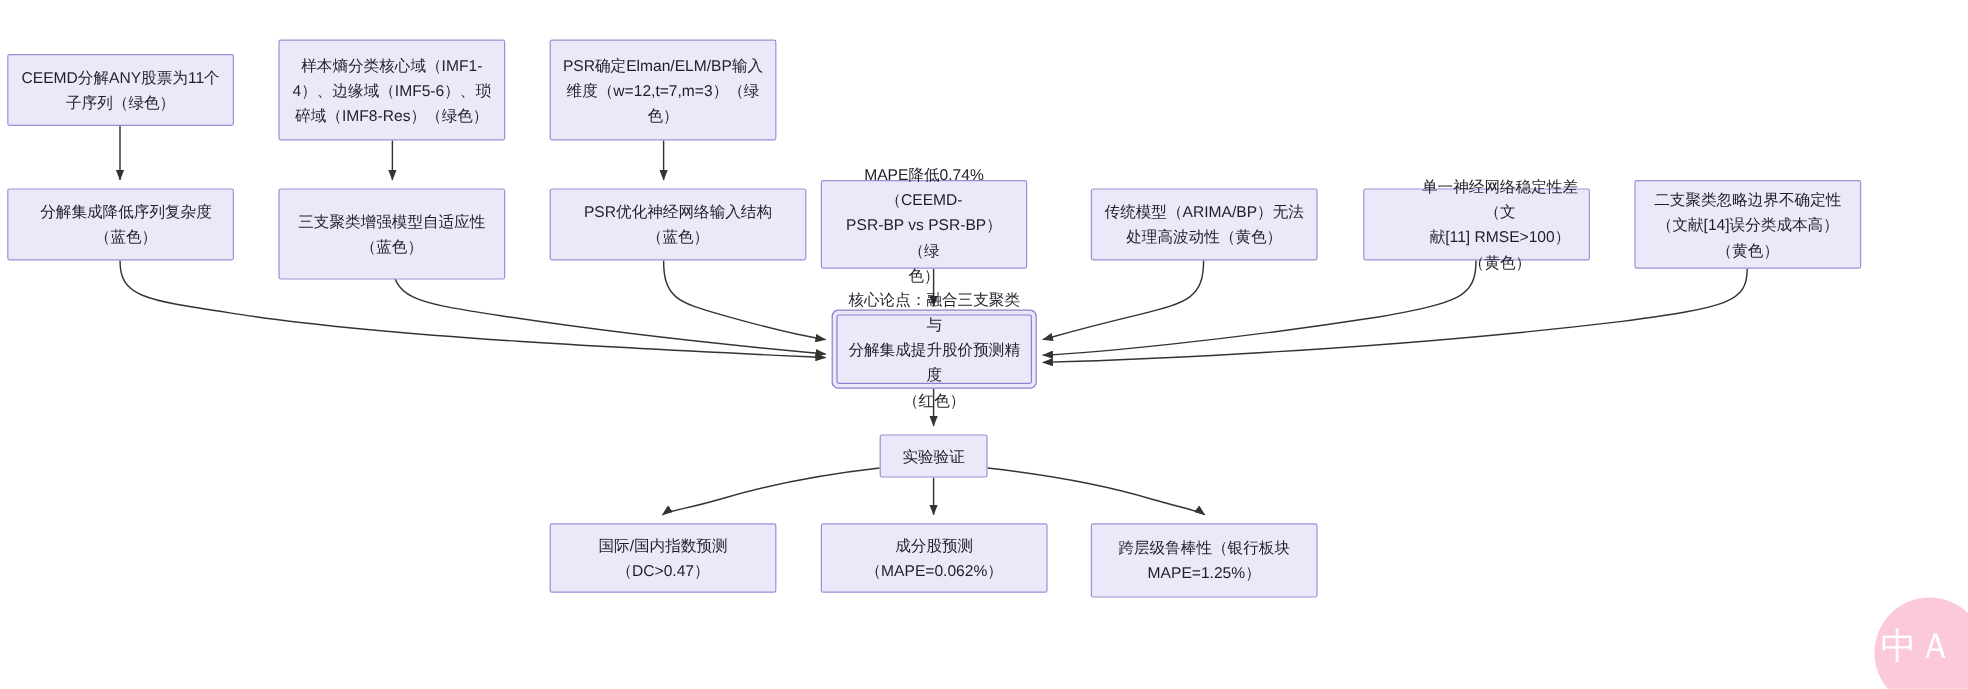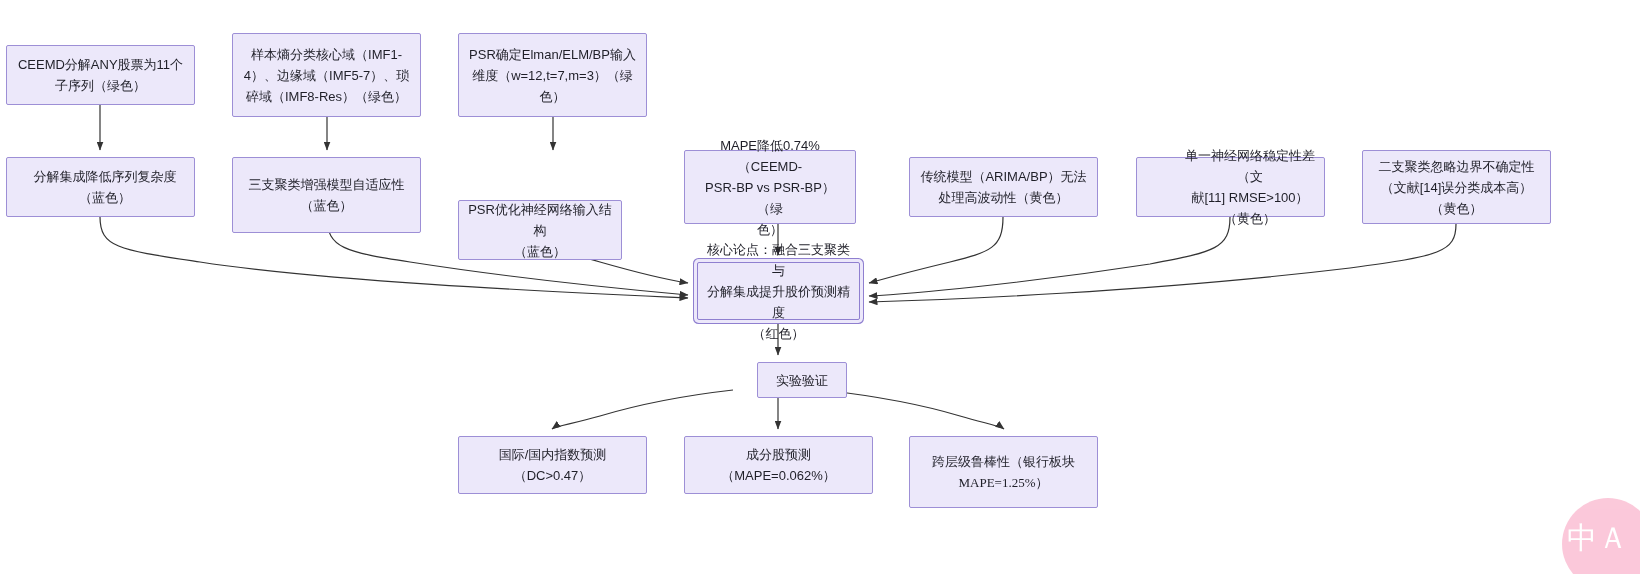--- a/index.html
+++ b/index.html
@@ -107,37 +107,37 @@
       </g>
   </svg>
 
   <div id="node-layer">
       <div class="node" style="left: 6px; top: 45px; width: 189px; height: 60px;">
         <span class="label">CEEMD分解ANY股票为11个
 子序列（绿色）</span>
       </div>
       <div class="node" style="left: 232px; top: 33px; width: 189px; height: 84px;">
         <span class="label">样本熵分类核心域（IMF1-
-4）、边缘域（IMF5-7）、琐
+4）、边缘域（IMF5-6）、琐
 碎域（IMF8-Res）（绿色）</span>
       </div>
       <div class="node" style="left: 458px; top: 33px; width: 189px; height: 84px;">
         <span class="label">PSR确定Elman/ELM/BP输入
 维度（w=12,t=7,m=3）（绿
 色）</span>
       </div>
       <div class="node" style="left: 6px; top: 157px; width: 189px; height: 60px; padding-left: 18px;">
         <span class="label">分解集成降低序列复杂度
 （蓝色）</span>
       </div>
       <div class="node" style="left: 232px; top: 157px; width: 189px; height: 76px;">
         <span class="label">三支聚类增强模型自适应性
 （蓝色）</span>
       </div>
-      <div class="node" style="left: 458px; top: 157px; width: 164px; height: 60px; margin-top: 43px;">
+      <div class="node" style="left: 458px; top: 157px; width: 214px; height: 60px;">
         <span class="label">PSR优化神经网络输入结构
 （蓝色）</span>
       </div>
       <div class="node" style="left: 684px; top: 150px; width: 172px; height: 74px;">
         <span class="label">MAPE降低0.74%（CEEMD-
 PSR-BP vs PSR-BP）（绿
 色）</span>
       </div>
       <div class="node" style="left: 909px; top: 157px; width: 189px; height: 60px;">
         <span class="label">传统模型（ARIMA/BP）无法
@@ -150,32 +150,32 @@
       <div class="node" style="left: 1362px; top: 150px; width: 189px; height: 74px;">
         <span class="label">二支聚类忽略边界不确定性
 （文献[14]误分类成本高）
 （黄色）</span>
       </div>
       <div class="node core" style="left: 697px; top: 262px; width: 163px; height: 58px;">
         <span class="label">核心论点：融合三支聚类与
 分解集成提升股价预测精度
 （红色）</span>
       </div>
-      <div class="node" style="left: 733px; top: 362px; width: 90px; height: 36px; margin-left: 24px;">
+      <div class="node" style="left: 733px; top: 362px; width: 90px; height: 36px;">
         <span class="label">实验验证</span>
       </div>
       <div class="node" style="left: 458px; top: 436px; width: 189px; height: 58px;">
         <span class="label">国际/国内指数预测
 （DC&gt;0.47）</span>
       </div>
       <div class="node" style="left: 684px; top: 436px; width: 189px; height: 58px;">
         <span class="label">成分股预测
 （MAPE=0.062%）</span>
       </div>
-      <div class="node" style="left: 909px; top: 436px; width: 189px; height: 72px; font-family: Liberation Serif, serif;">
+      <div class="node" style="left: 909px; top: 436px; width: 189px; height: 62px;">
         <span class="label">跨层级鲁棒性（银行板块
 MAPE=1.25%）</span>
       </div>
     </div>
 
   <div class="watermark">
     <span class="wm-text">中Ａ</span>
   </div>
 
 </div>

